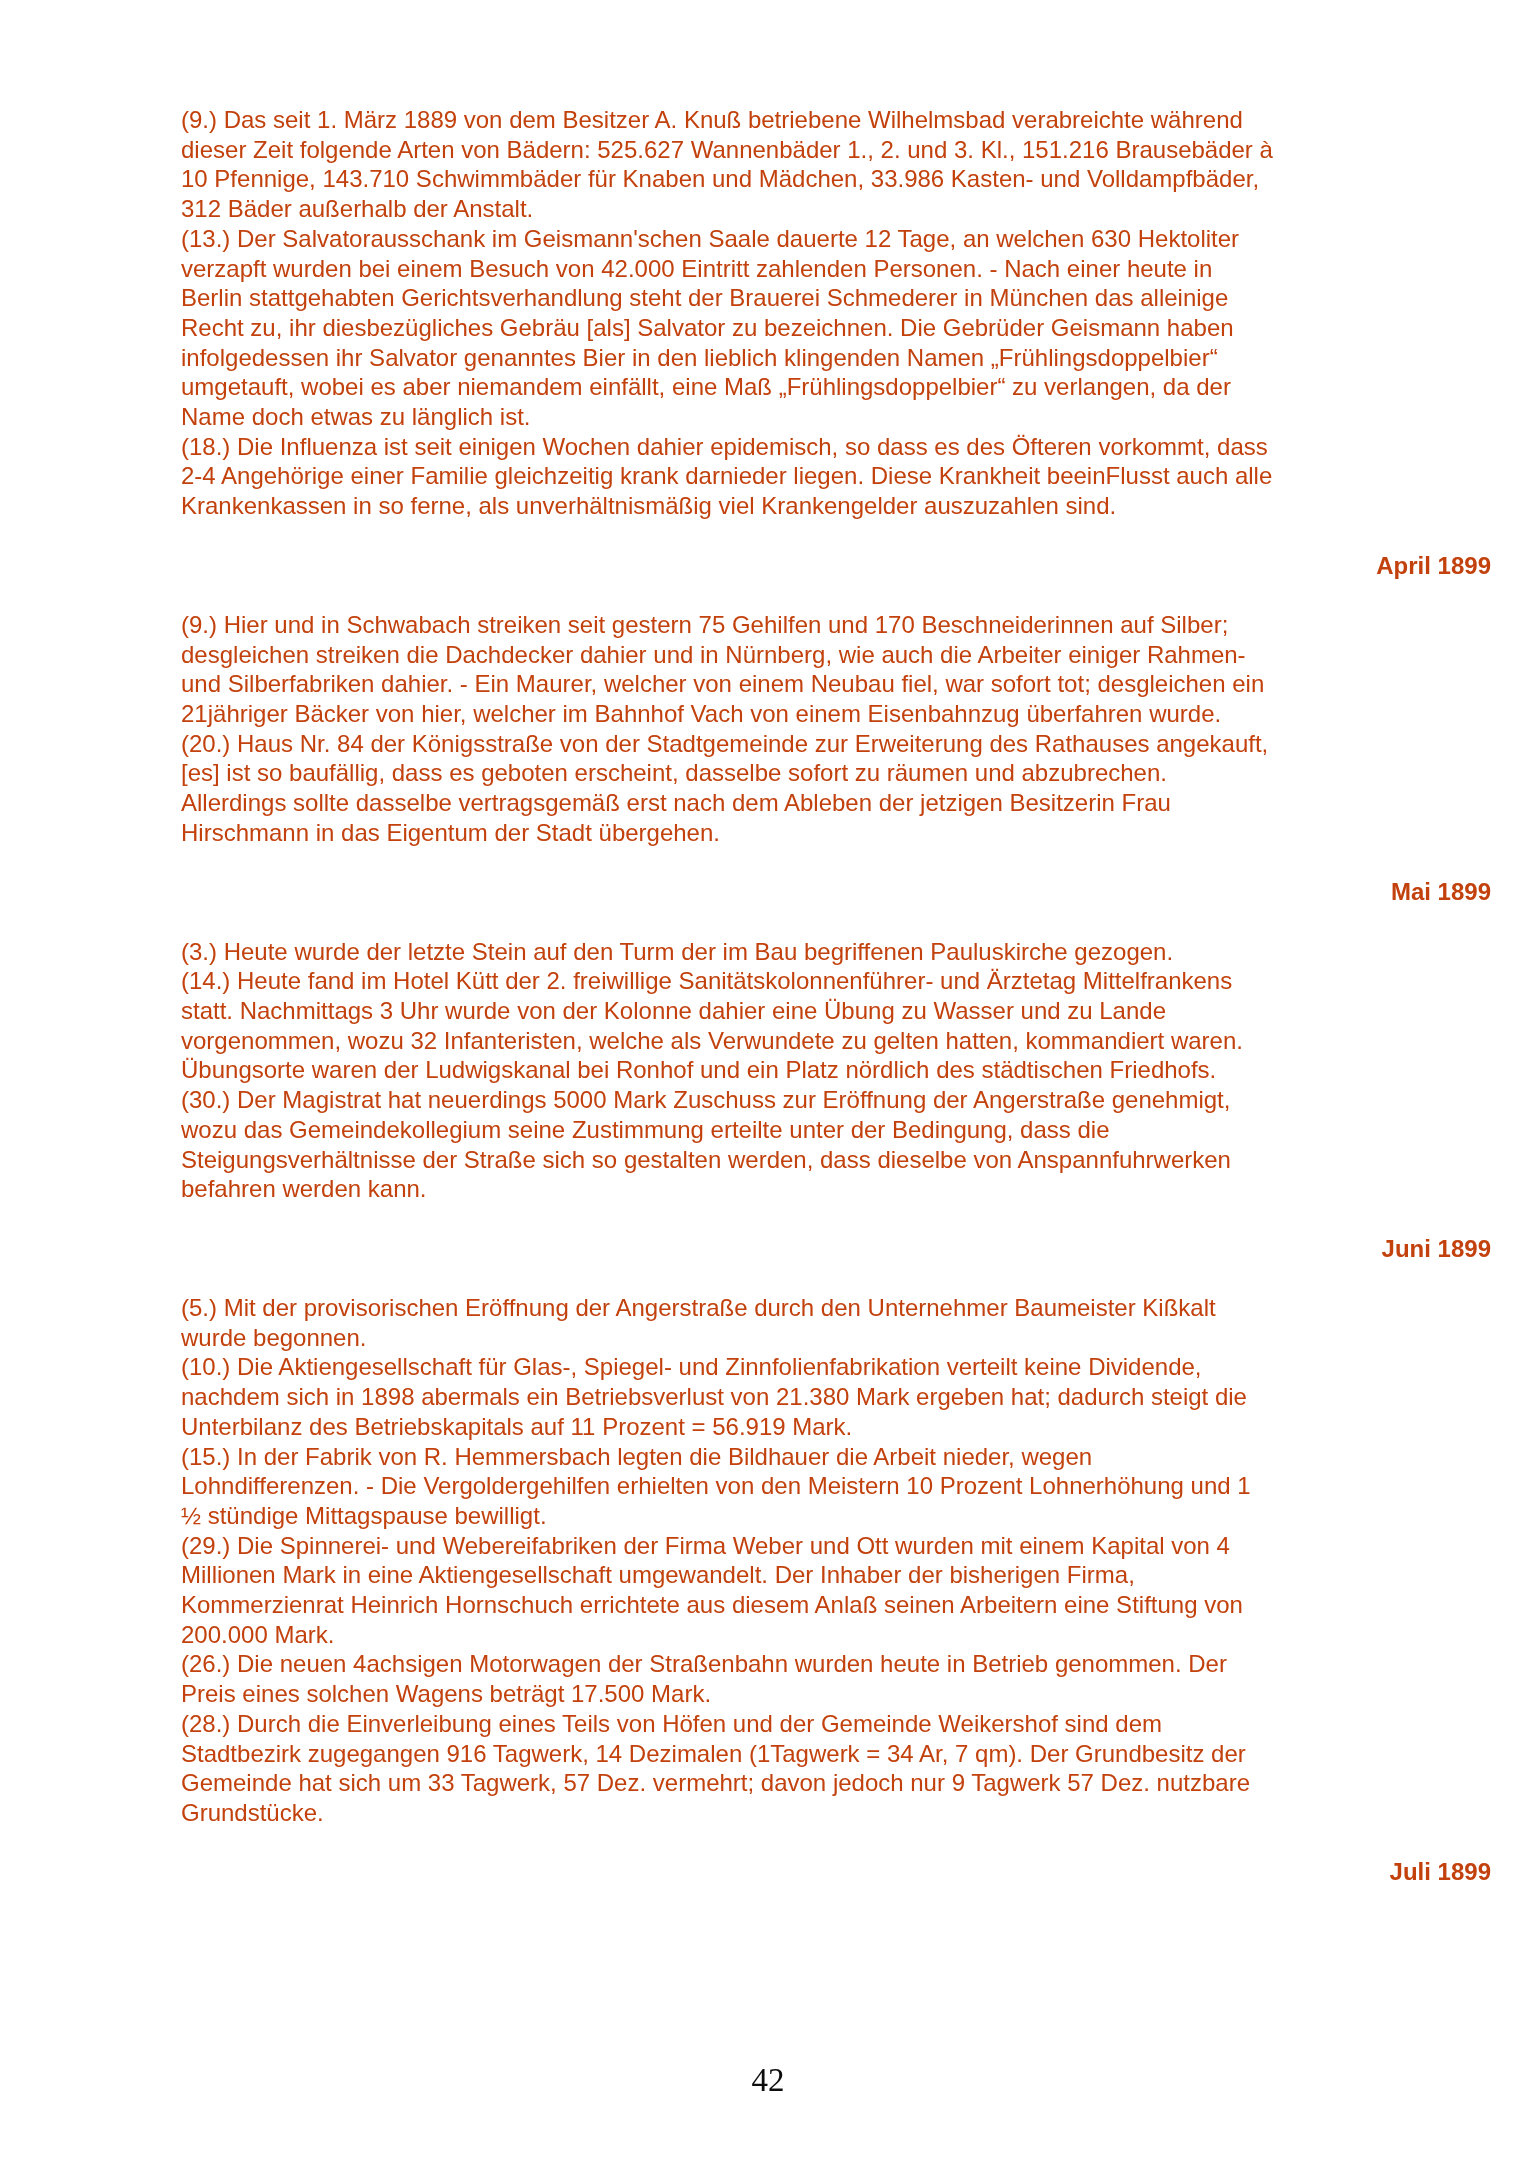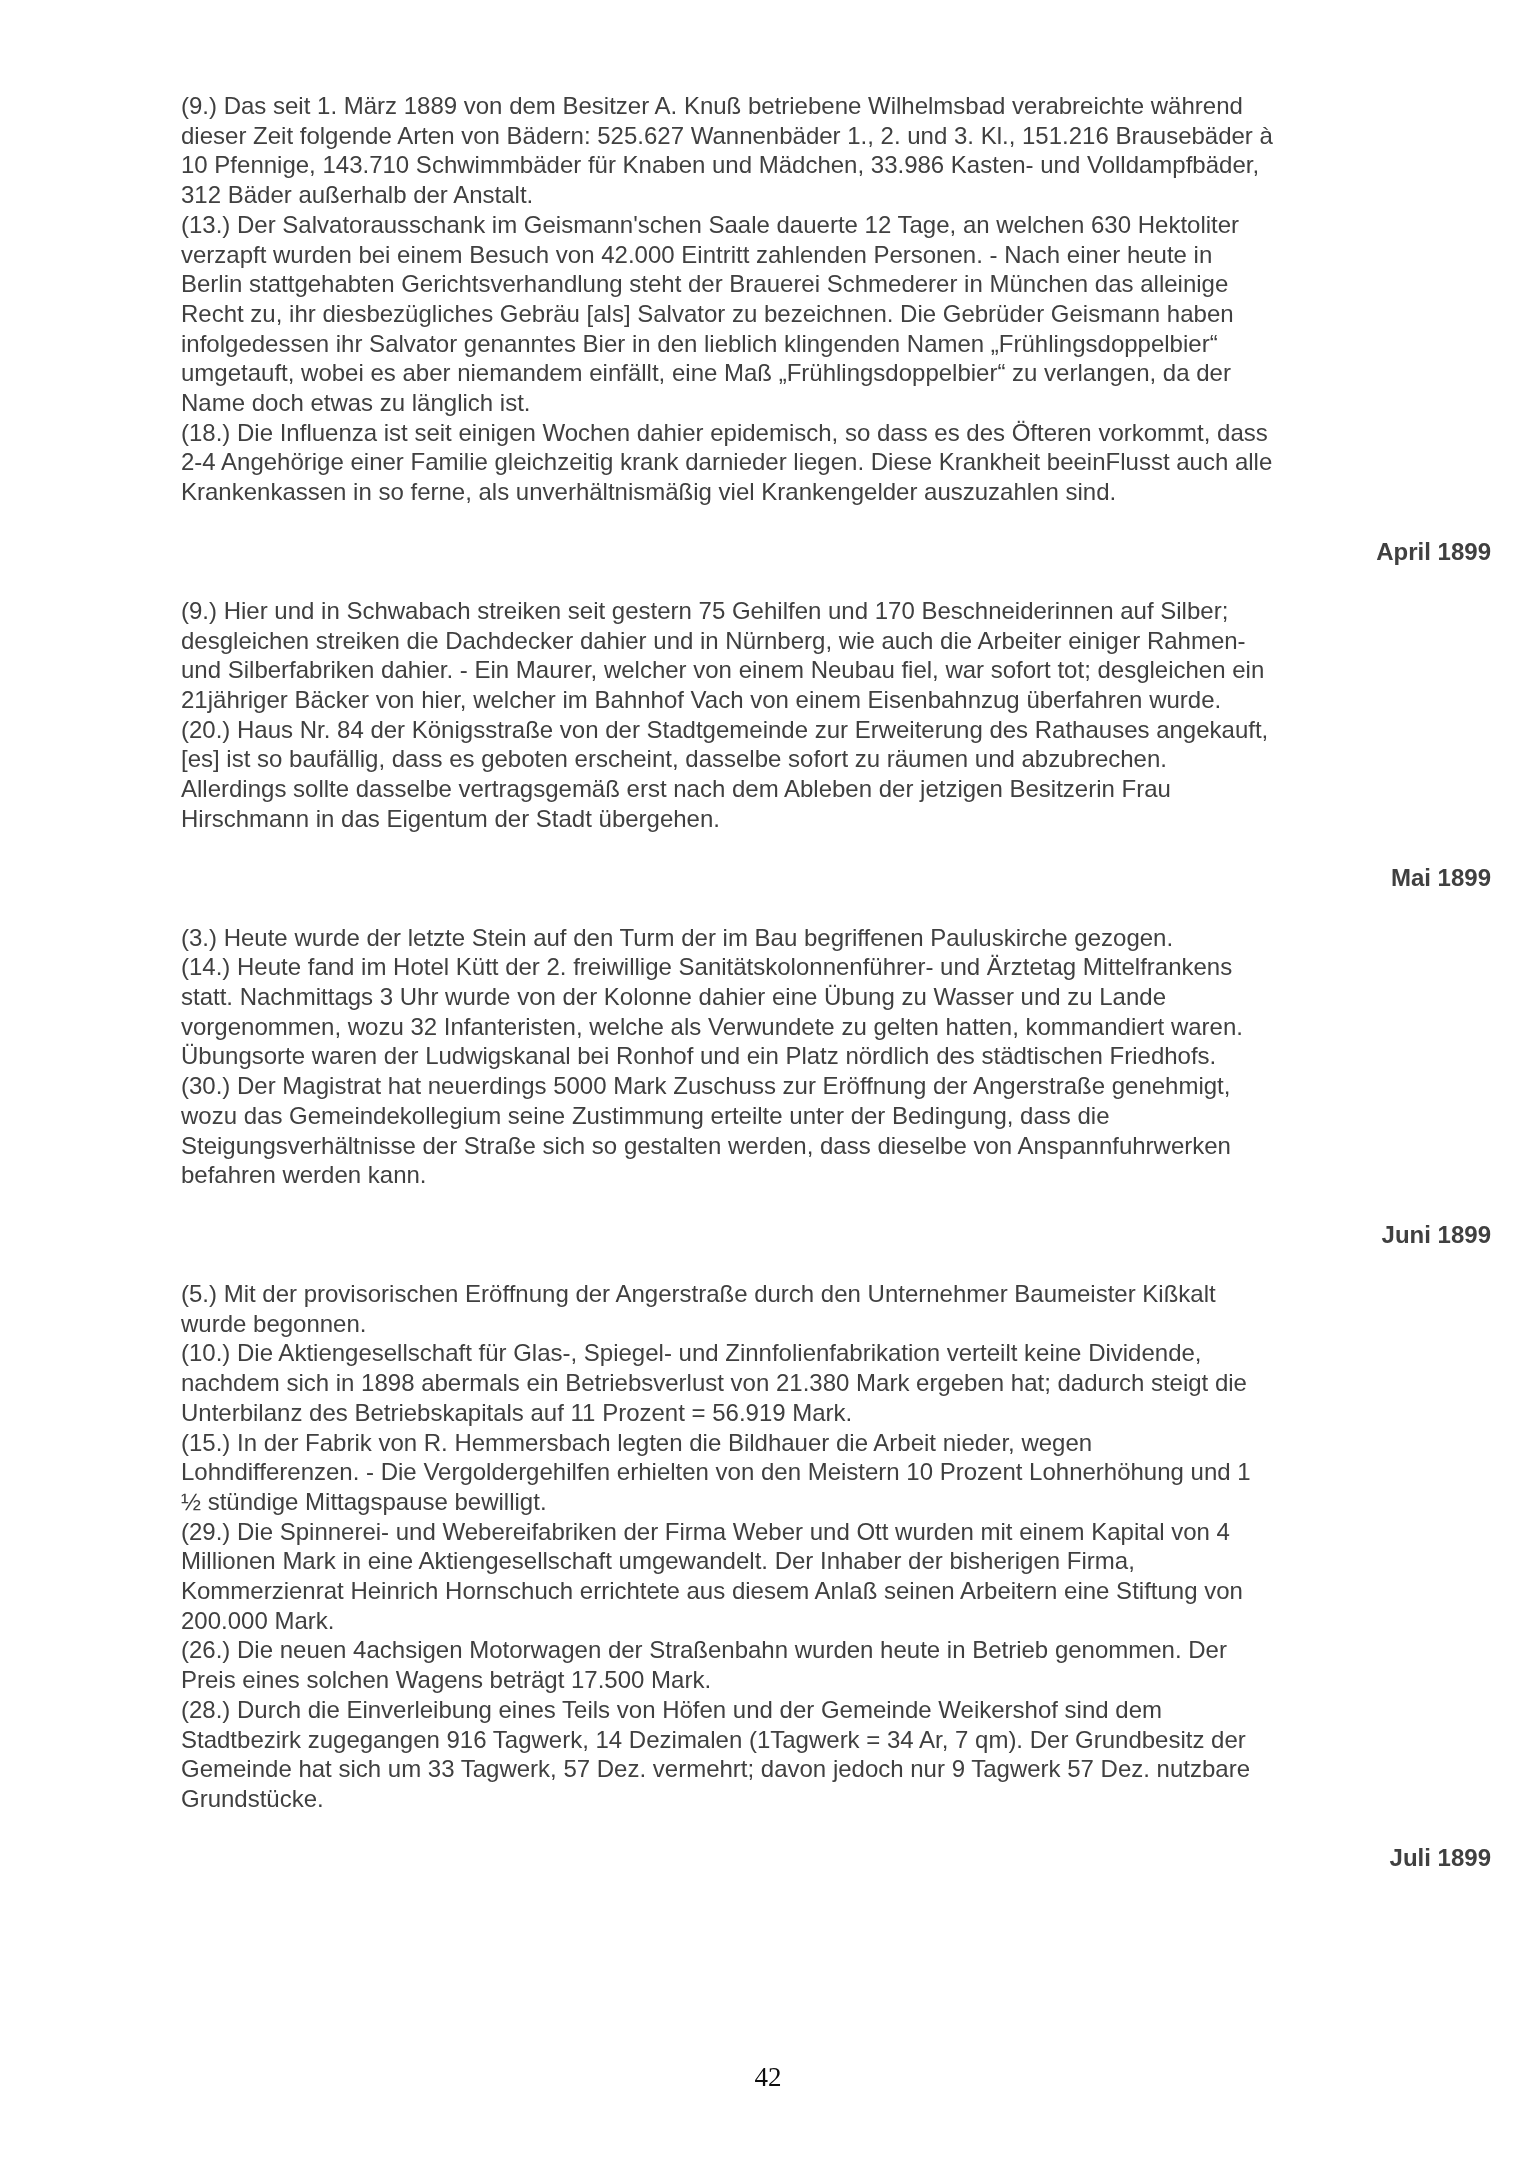--- a/index.html
+++ b/index.html
@@ -10,46 +10,46 @@
   .page {
     position: relative;
     width: 1536px;
     height: 2173px;
     background: #ffffff;
     overflow: hidden;
   }
   .text-block {
     position: absolute;
     left: 181px;
-    top: 91px;
+    top: 105px;
     width: 1310px;
     font-family: "Liberation Sans", sans-serif;
     font-size: 24px;
     line-height: 29.7px;
-    color: #404040;
+    color: #c2410c;
     -webkit-font-smoothing: antialiased;
   }
   .month-heading {
     font-weight: bold;
     margin: 29.7px 0;
     white-space: pre-line;
     text-align: right;
   }
   .paragraph {
     margin: 0;
     white-space: pre-line;
   }
   .page-number {
     position: absolute;
     top: 2062px;
     left: 0;
     width: 100%;
     text-align: center;
     font-family: "Liberation Serif", serif;
-    font-size: 27px;
+    font-size: 33px;
     color: #0d0d0d;
   }
 </style>
 </head>
 <body>
 
 <div class="page">
   <div class="text-block" id="text-block">
       <div class="paragraph">(9.) Das seit 1. März 1889 von dem Besitzer A. Knuß betriebene Wilhelmsbad verabreichte während
 dieser Zeit folgende Arten von Bädern: 525.627 Wannenbäder 1., 2. und 3. Kl., 151.216 Brausebäder à

